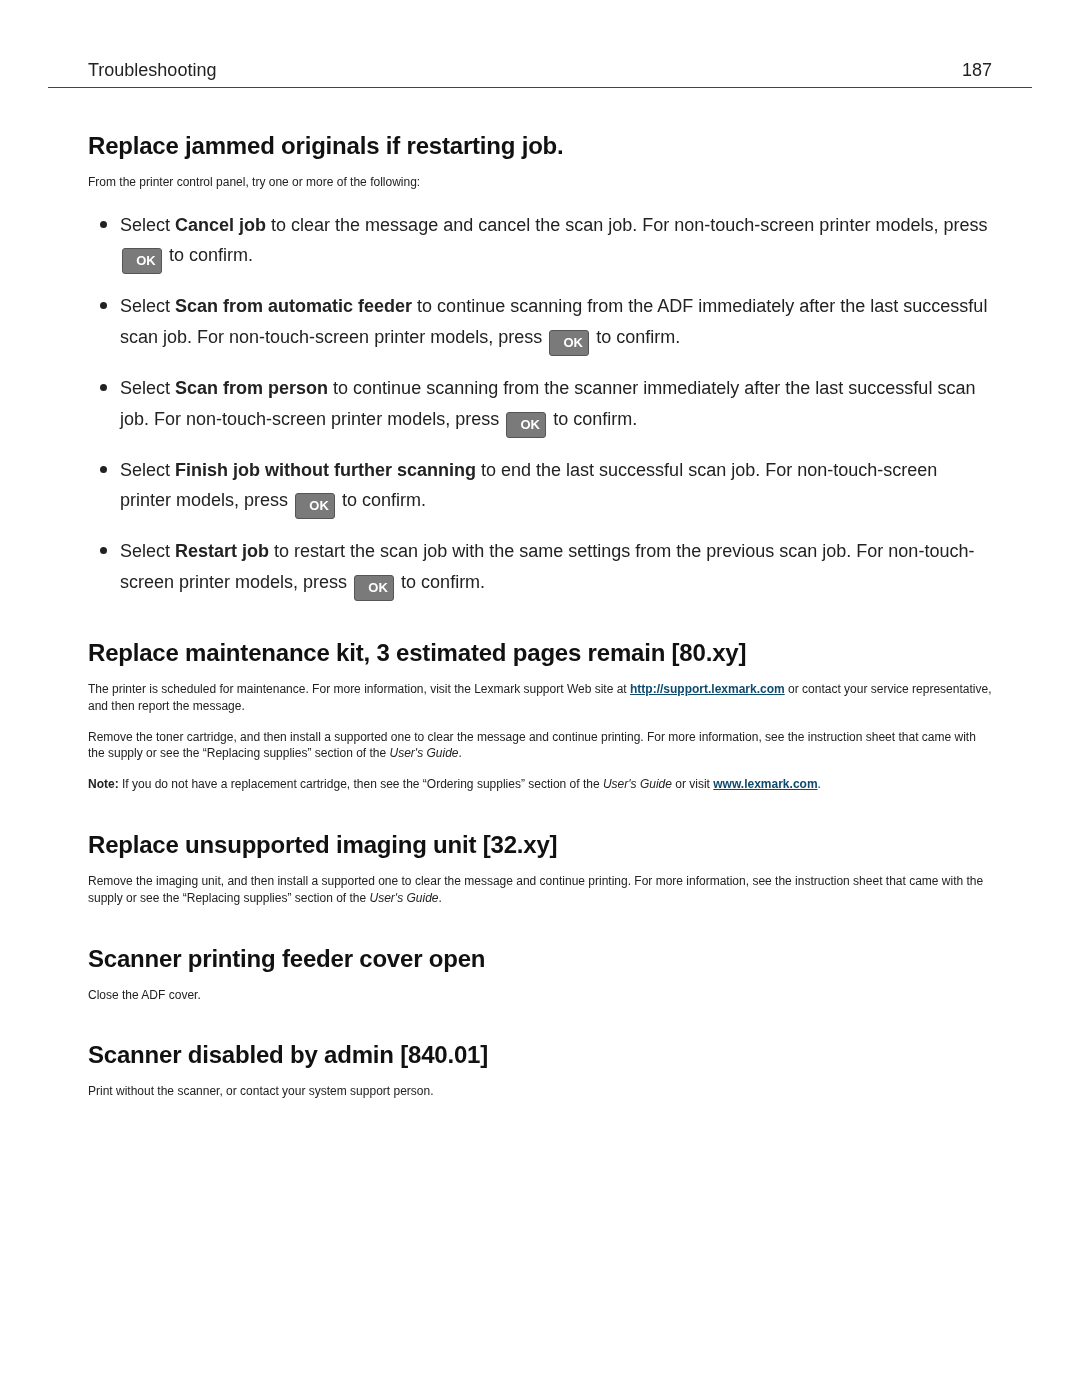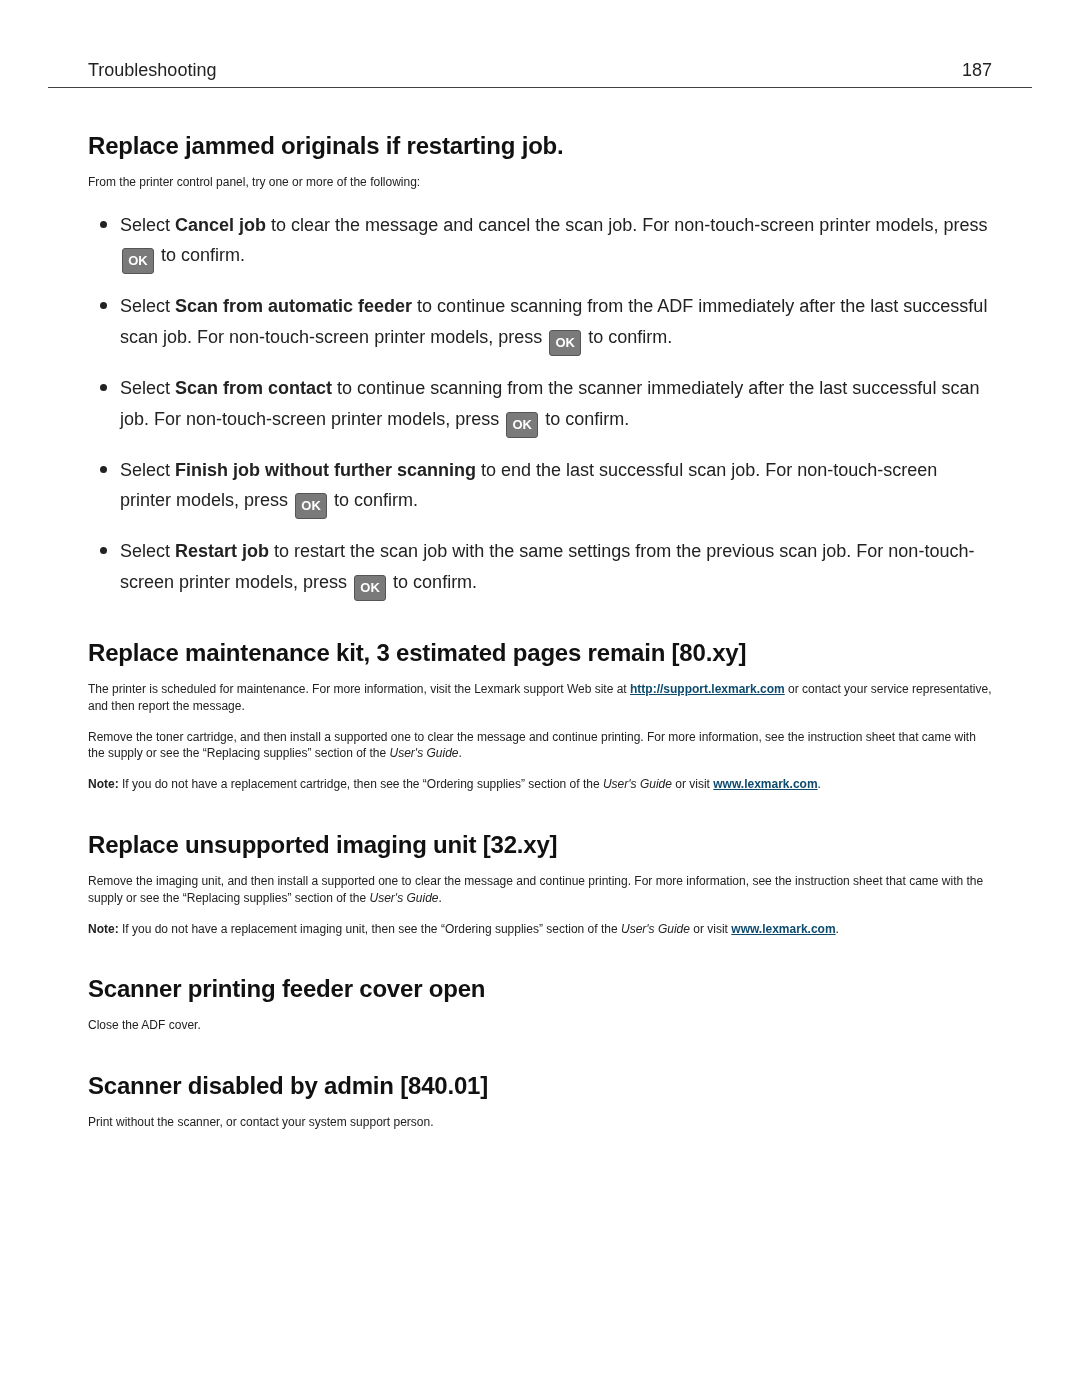--- a/index.html
+++ b/index.html
@@ -71,20 +71,21 @@
     width: 30px;
     height: 24px;
     background: #7a7a7a;
     color: #fff;
     font-size: 13px;
     font-weight: 700;
     border: 1px solid #555;
     border-radius: 3px;
     vertical-align: -4px;
     margin: 0 2px;
+    padding-left: 8px;
   }
 </style>
 </head>
 <body>
 
 <div class="page">
 
   <div class="running-head">
     <span>Troubleshooting</span>
     <span>187</span>
@@ -99,21 +100,21 @@
 
       <li class="body">
         <span>Select </span><b class="term">Cancel job</b><span> to clear the message and cancel the scan job. For non-touch-screen printer models, press </span><span class="ok-btn">OK</span><span> to confirm.</span>
       </li>
 
       <li class="body">
         <span>Select </span><b class="term">Scan from automatic feeder</b><span> to continue scanning from the ADF immediately after the last successful scan job. For non-touch-screen printer models, press </span><span class="ok-btn">OK</span><span> to confirm.</span>
       </li>
 
       <li class="body">
-        <span>Select </span><b class="term">Scan from contact</b><span> to continue scanning from the scanner immediately after the last successful scan job. For non-touch-screen printer models, press </span><span class="ok-btn">OK</span><span> to confirm.</span>
+        <span>Select </span><b class="term">Scan from person</b><span> to continue scanning from the scanner immediately after the last successful scan job. For non-touch-screen printer models, press </span><span class="ok-btn">OK</span><span> to confirm.</span>
       </li>
 
       <li class="body">
         <span>Select </span><b class="term">Finish job without further scanning</b><span> to end the last successful scan job. For non-touch-screen printer models, press </span><span class="ok-btn">OK</span><span> to confirm.</span>
       </li>
 
       <li class="body">
         <span>Select </span><b class="term">Restart job</b><span> to restart the scan job with the same settings from the previous scan job. For non-touch-screen printer models, press </span><span class="ok-btn">OK</span><span> to confirm.</span>
       </li>
 
@@ -128,23 +129,20 @@
       <span>Remove the toner cartridge, and then install a supported one to clear the message and continue printing. For more information, see the instruction sheet that came with the supply or see the “Replacing supplies” section of the </span><i class="term">User's Guide</i><span>.</span>
     </p>
     <p class="body">
       <b class="term">Note:</b><span> If you do not have a replacement cartridge, then see the “Ordering supplies” section of the </span><i class="term">User's Guide</i><span> or visit </span><a href="#" class="link">www.lexmark.com</a><span>.</span>
     </p>
 
     <h2 class="section">Replace unsupported imaging unit [32.xy]</h2>
     <p class="body">
       <span>Remove the imaging unit, and then install a supported one to clear the message and continue printing. For more information, see the instruction sheet that came with the supply or see the “Replacing supplies” section of the </span><i class="term">User's Guide</i><span>.</span>
     </p>
-    <p class="body">
-      <b class="term">Note:</b><span> If you do not have a replacement imaging unit, then see the “Ordering supplies” section of the </span><i class="term">User's Guide</i><span> or visit </span><a href="#" class="link">www.lexmark.com</a><span>.</span>
-    </p>
 
     <h2 class="section">Scanner printing feeder cover open</h2>
     <p class="body">Close the ADF cover.</p>
 
     <h2 class="section">Scanner disabled by admin [840.01]</h2>
     <p class="body">Print without the scanner, or contact your system support person.</p>
 
   </div>
 </div>
 

